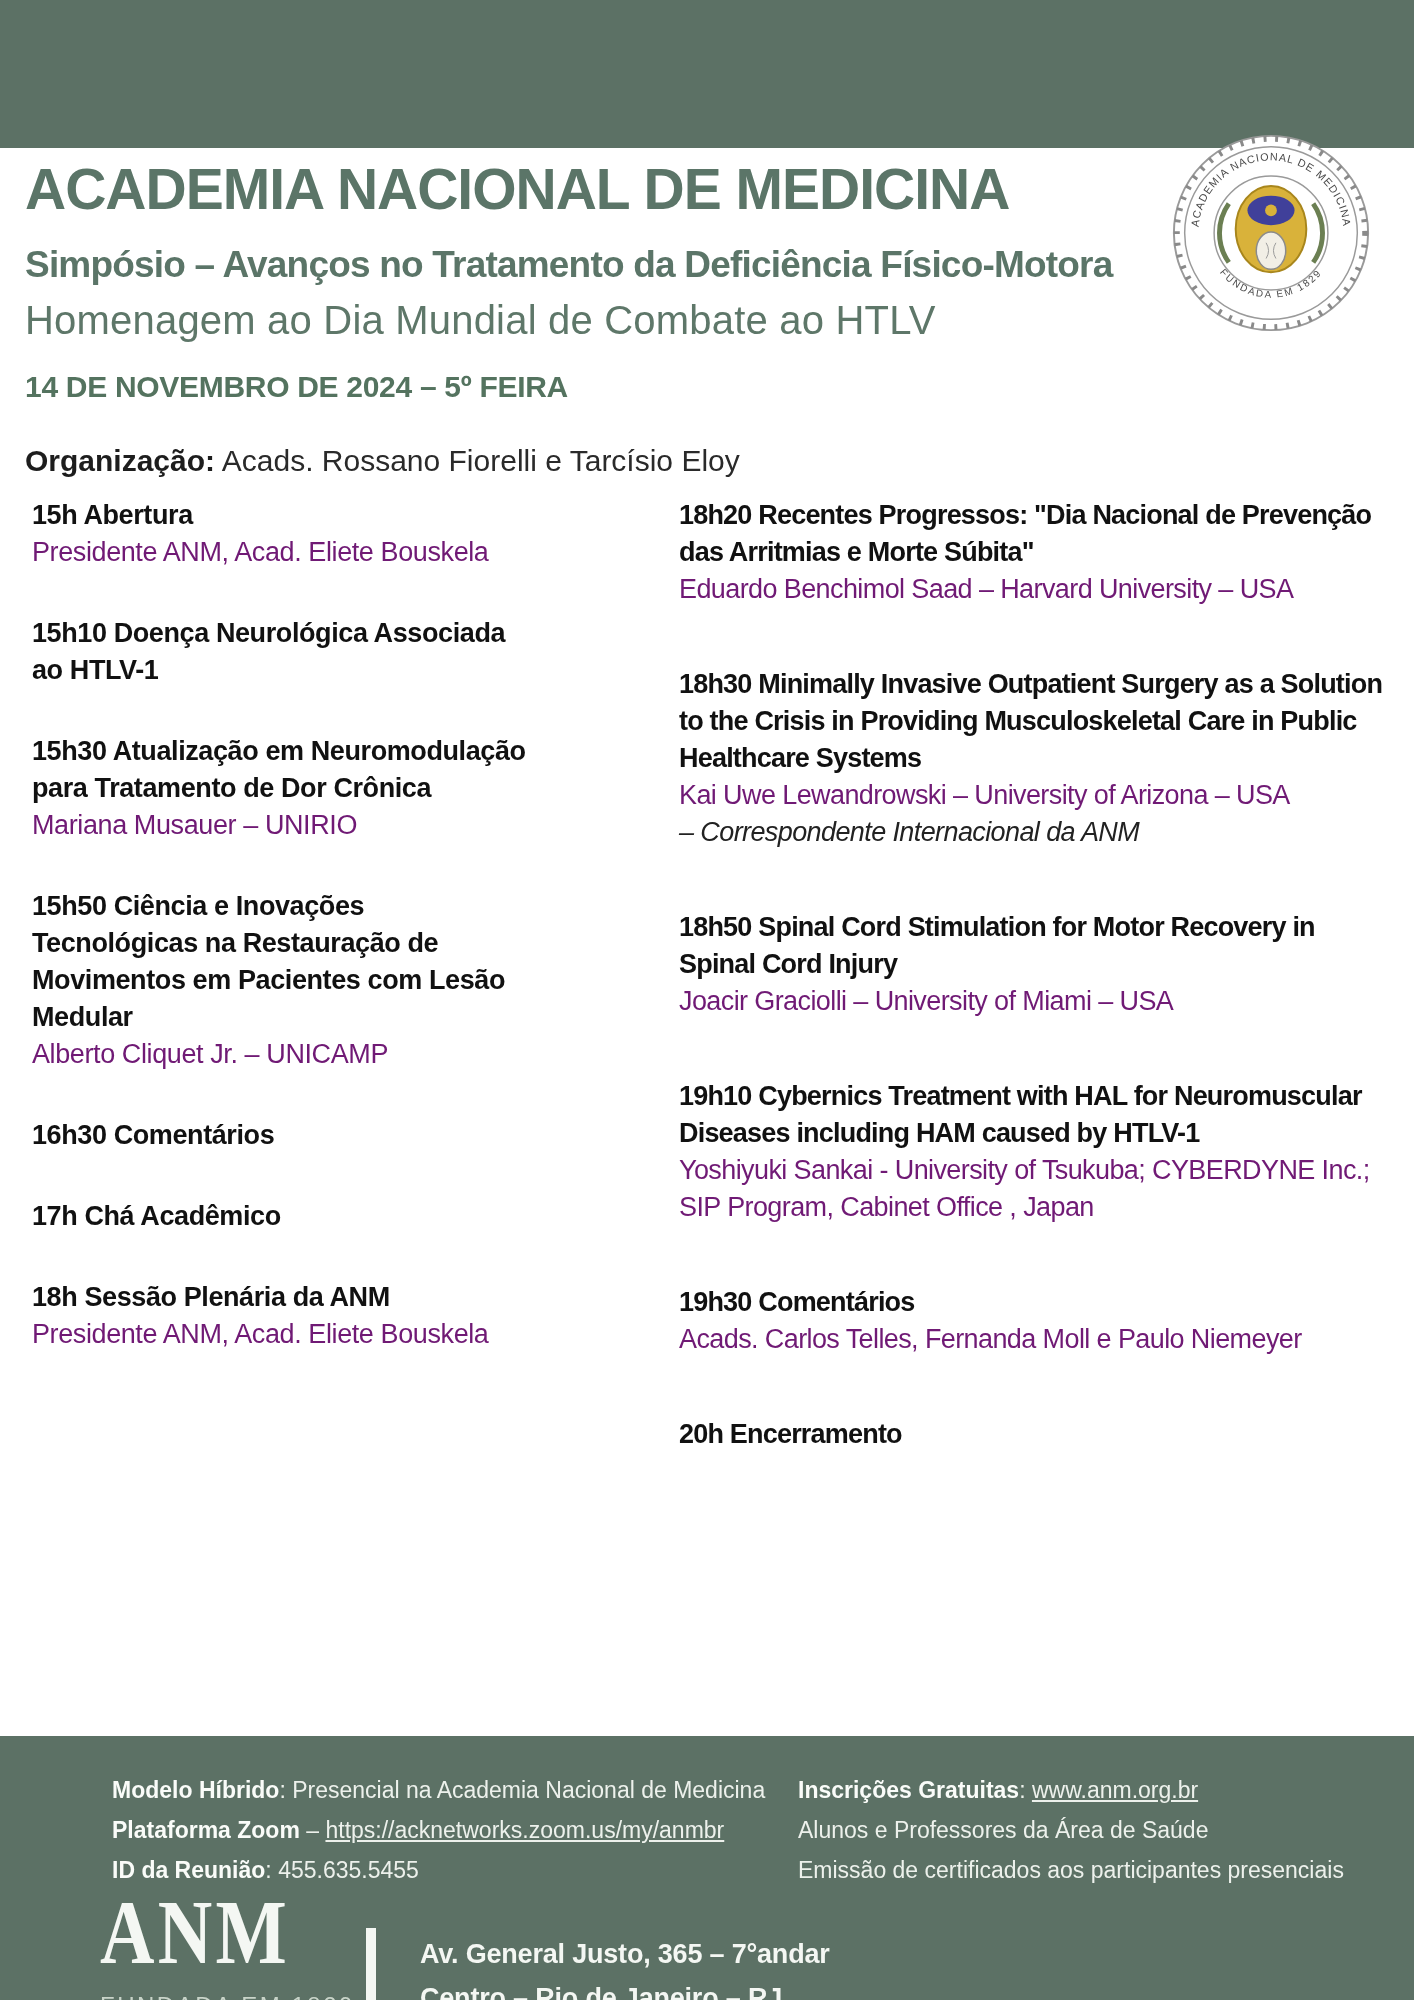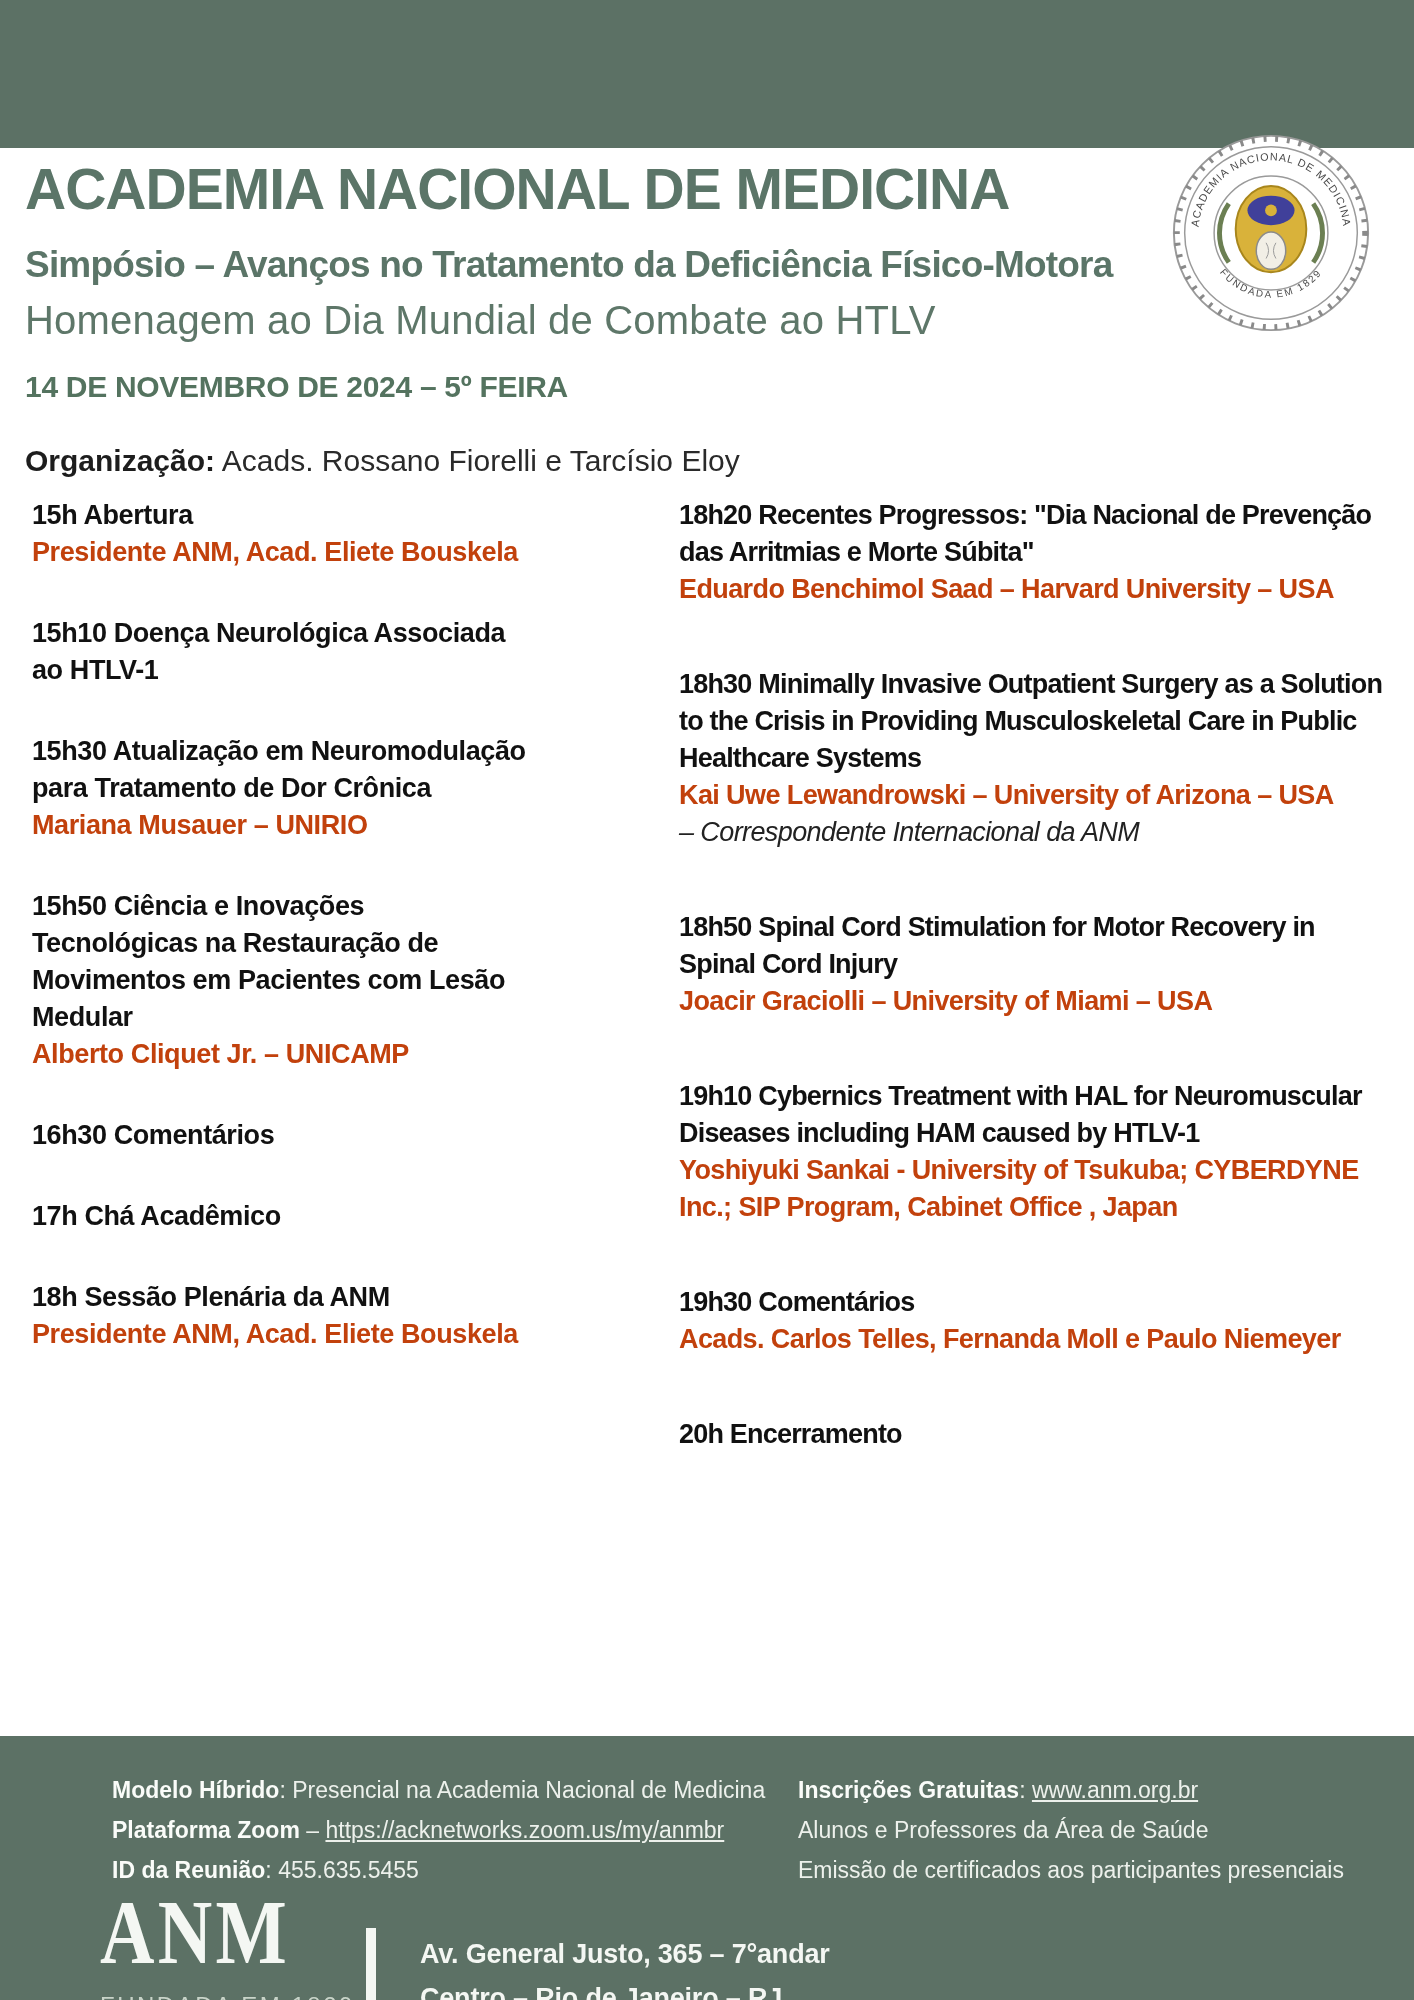--- a/index.html
+++ b/index.html
@@ -28,21 +28,21 @@
 
   
   .columns { position:absolute; left:32px; top:497px; display:flex; }
   .col { color:#1e1e1e; font-size:27px; line-height:37px; }
   .col-left  { width:505px; margin-right:142px; letter-spacing:-0.4px; }
   .col-right { width:714px; letter-spacing:-0.6px; }
   .program-item { margin-bottom:44px; }
   .col-right .program-item { margin-bottom:58px; }
   .item-title { font-weight:700; color:#111; }
   .col-right .item-title { letter-spacing:-0.8px; }
-  .item-speakers { font-weight:700; color:#c2410c; }
+  .item-speakers { font-weight:400; color:#701a75; }
   .item-note { font-style:italic; color:#222; }
 
   
   .footer { position:absolute; left:0; top:1736px; width:1414px; height:362px; background:#5c7165; color:#edf1ec; }
   .f-left  { position:absolute; left:112px; top:34px; font-size:23px; line-height:40px; }
   .f-right { position:absolute; left:798px; top:34px; font-size:23px; line-height:40px; }
   .f-b { font-weight:700; color:#fafcf9; }
   .f-link { text-decoration:underline; color:#edf1ec; cursor:pointer; }
   .f-logo { position:absolute; left:100px; top:150px; width:260px; }
   .f-logo-anm { font-family:"Liberation Serif", serif; font-size:92px; font-weight:700;

